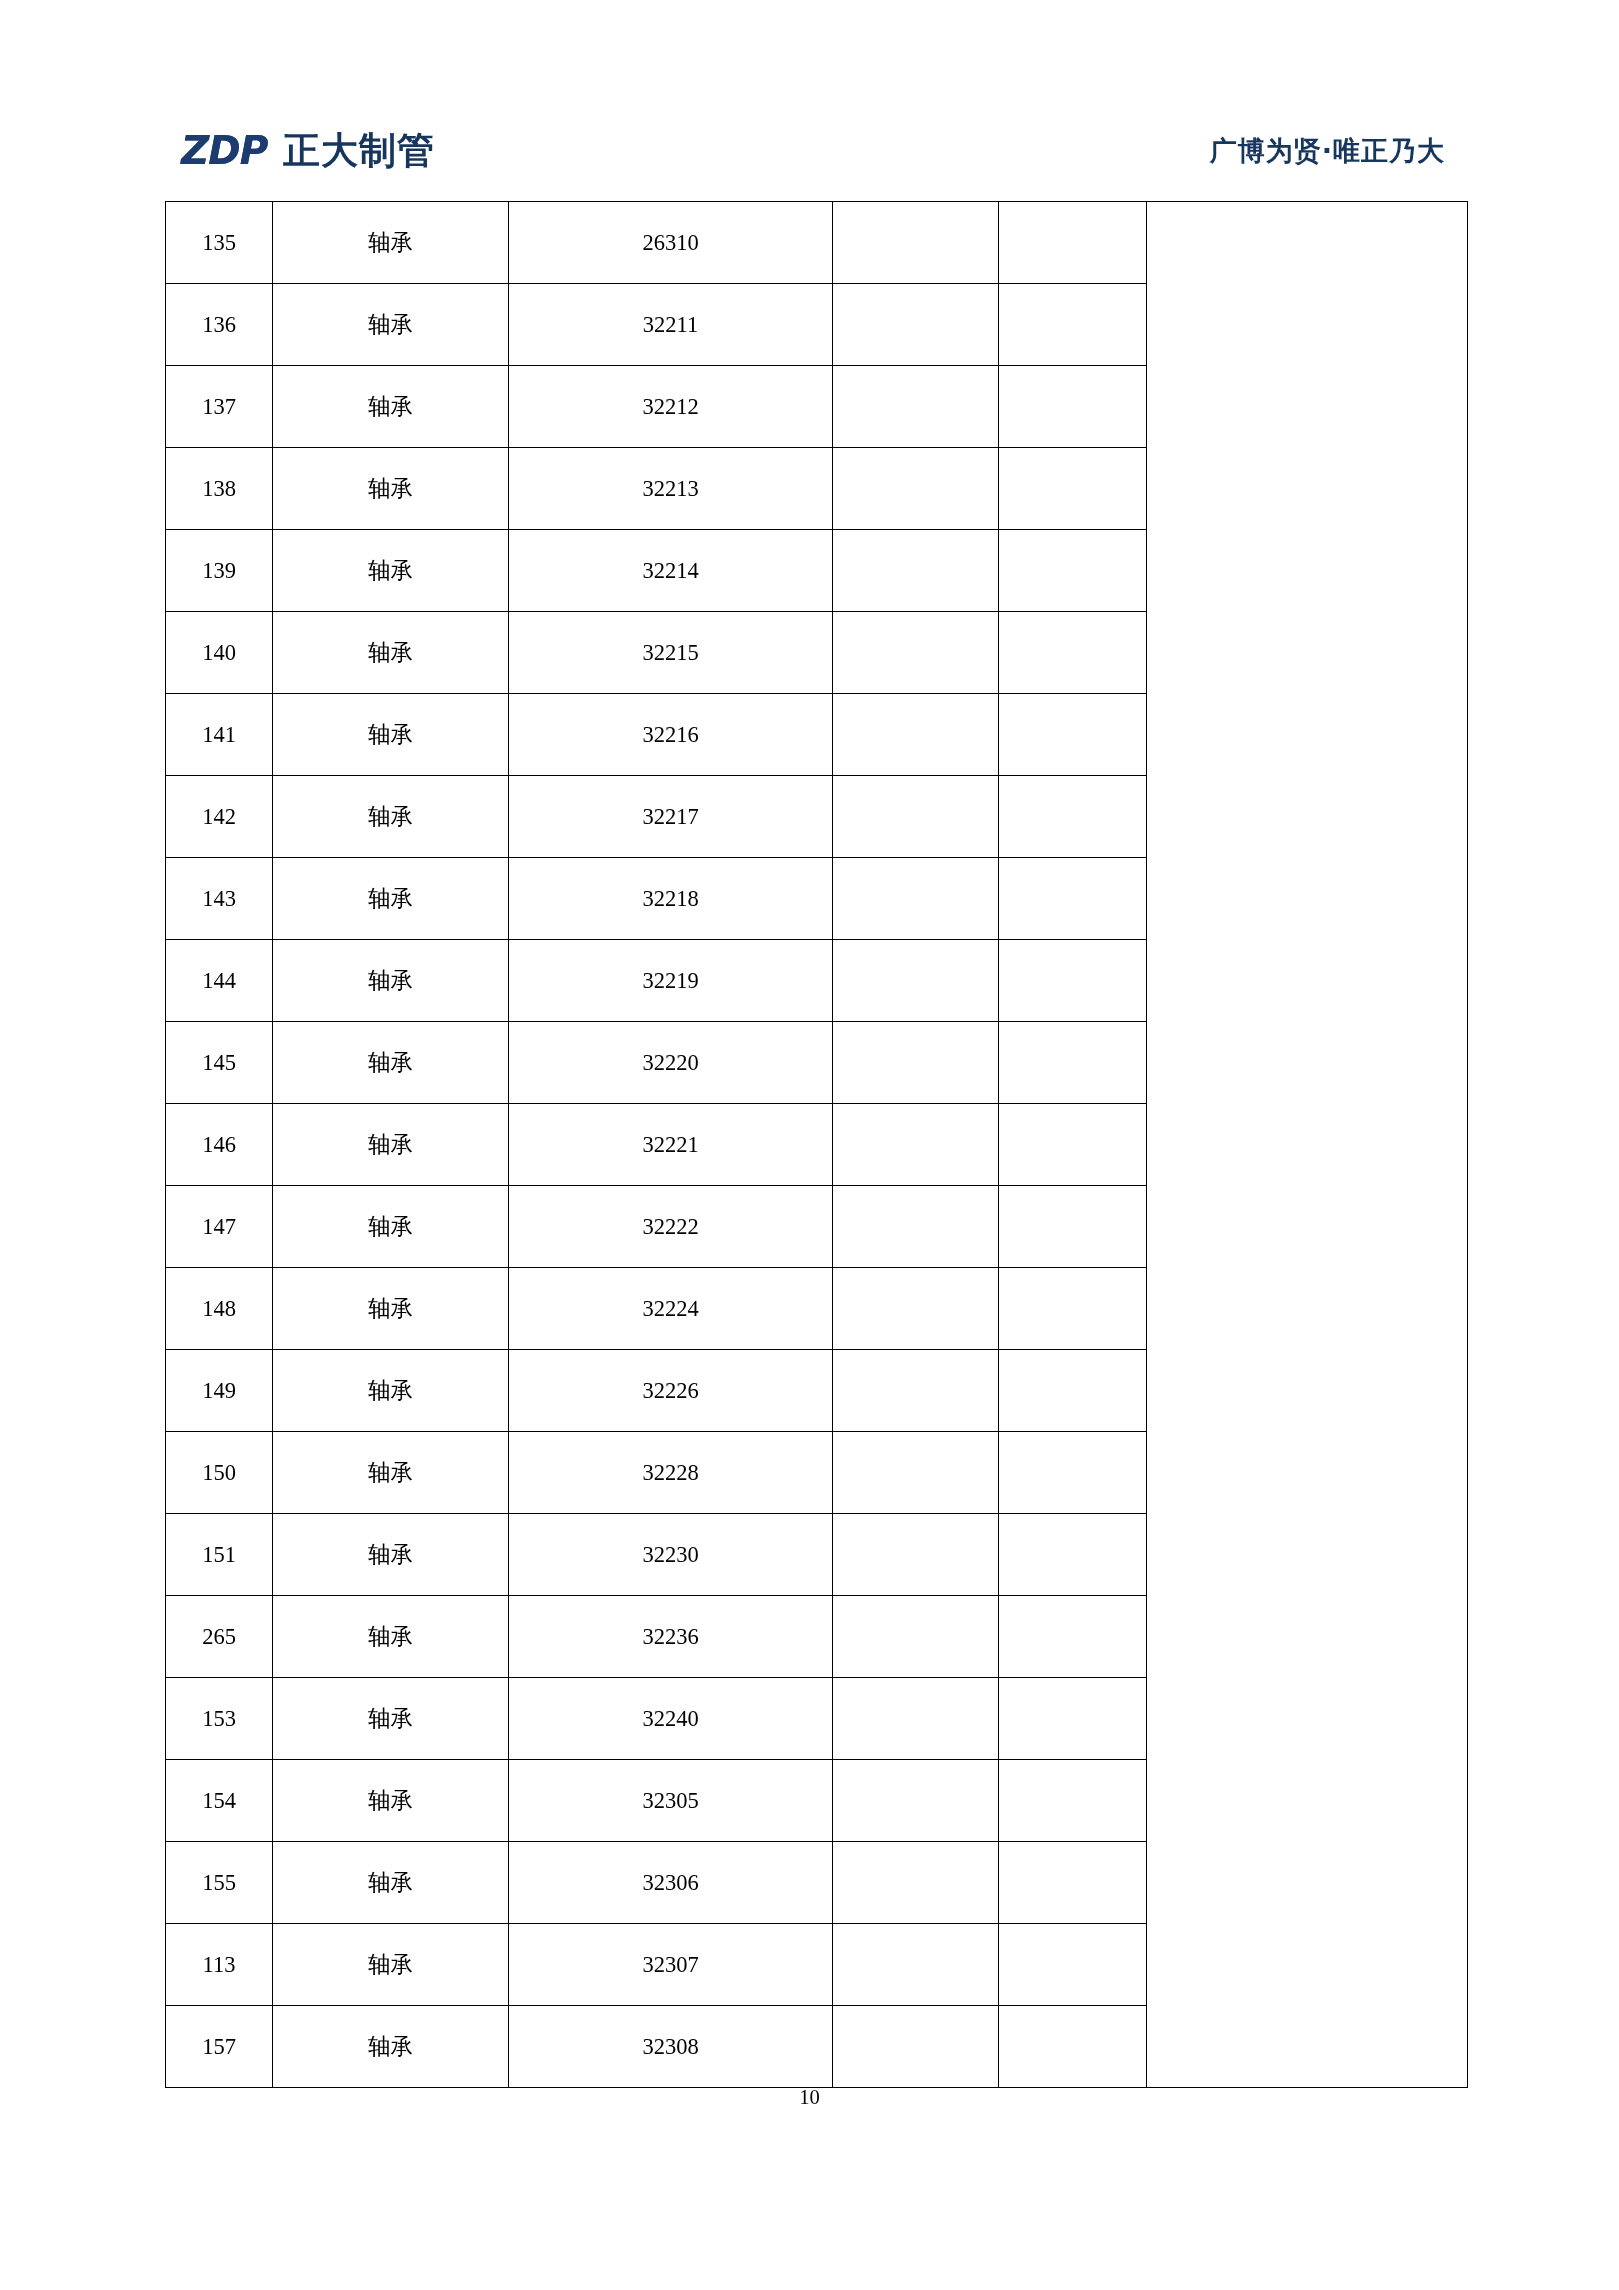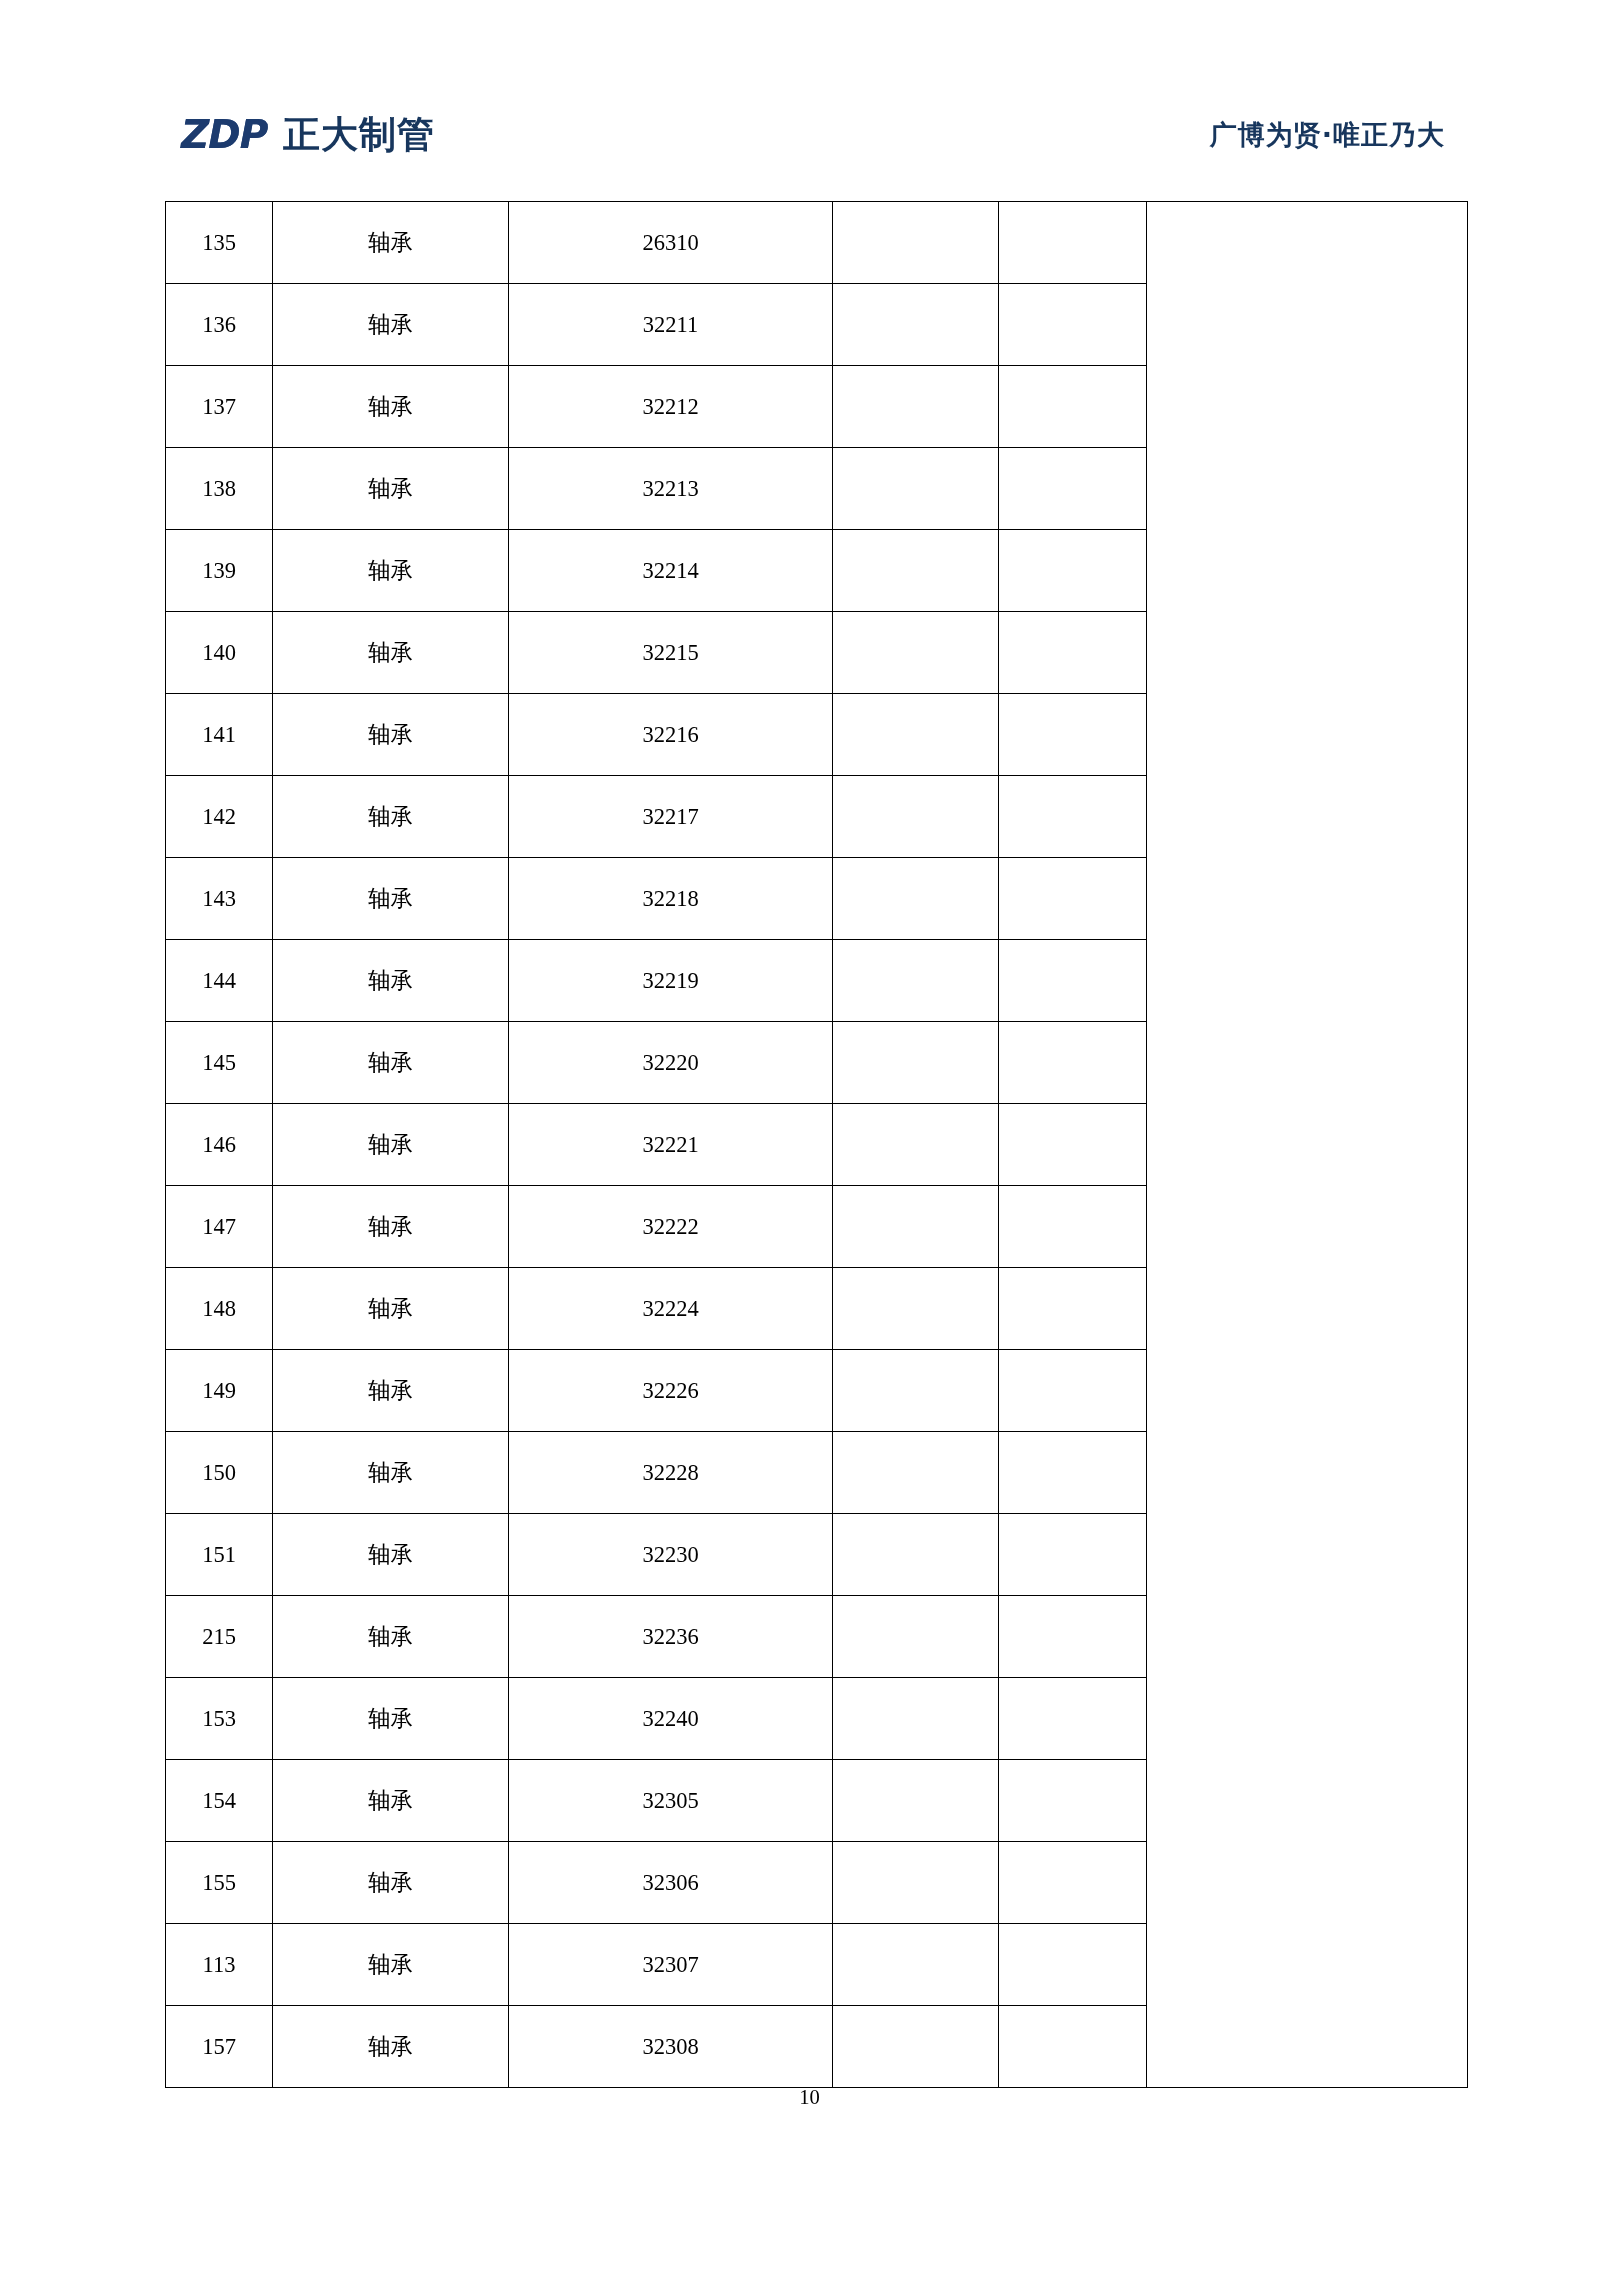--- a/index.html
+++ b/index.html
@@ -16,21 +16,21 @@
   }
   .page {
     position: relative;
     width: 1619px;
     height: 2291px;
     box-sizing: border-box;
   }
   
   .header {
     position: absolute;
-    top: 100px;
+    top: 116px;
     left: 181px;
     width: 1264px;
     height: 69px;
     display: flex;
     align-items: center;
     justify-content: space-between;
   }
   .logo-block {
     display: flex;
     align-items: center;
@@ -239,21 +239,21 @@
             <td class="c-qty"></td>
           </tr>
           <tr>
             <td class="c-no">151</td>
             <td class="c-name">轴承</td>
             <td class="c-model">32230</td>
             <td class="c-unit"></td>
             <td class="c-qty"></td>
           </tr>
           <tr>
-            <td class="c-no">215</td>
+            <td class="c-no">265</td>
             <td class="c-name">轴承</td>
             <td class="c-model">32236</td>
             <td class="c-unit"></td>
             <td class="c-qty"></td>
           </tr>
           <tr>
             <td class="c-no">153</td>
             <td class="c-name">轴承</td>
             <td class="c-model">32240</td>
             <td class="c-unit"></td>

